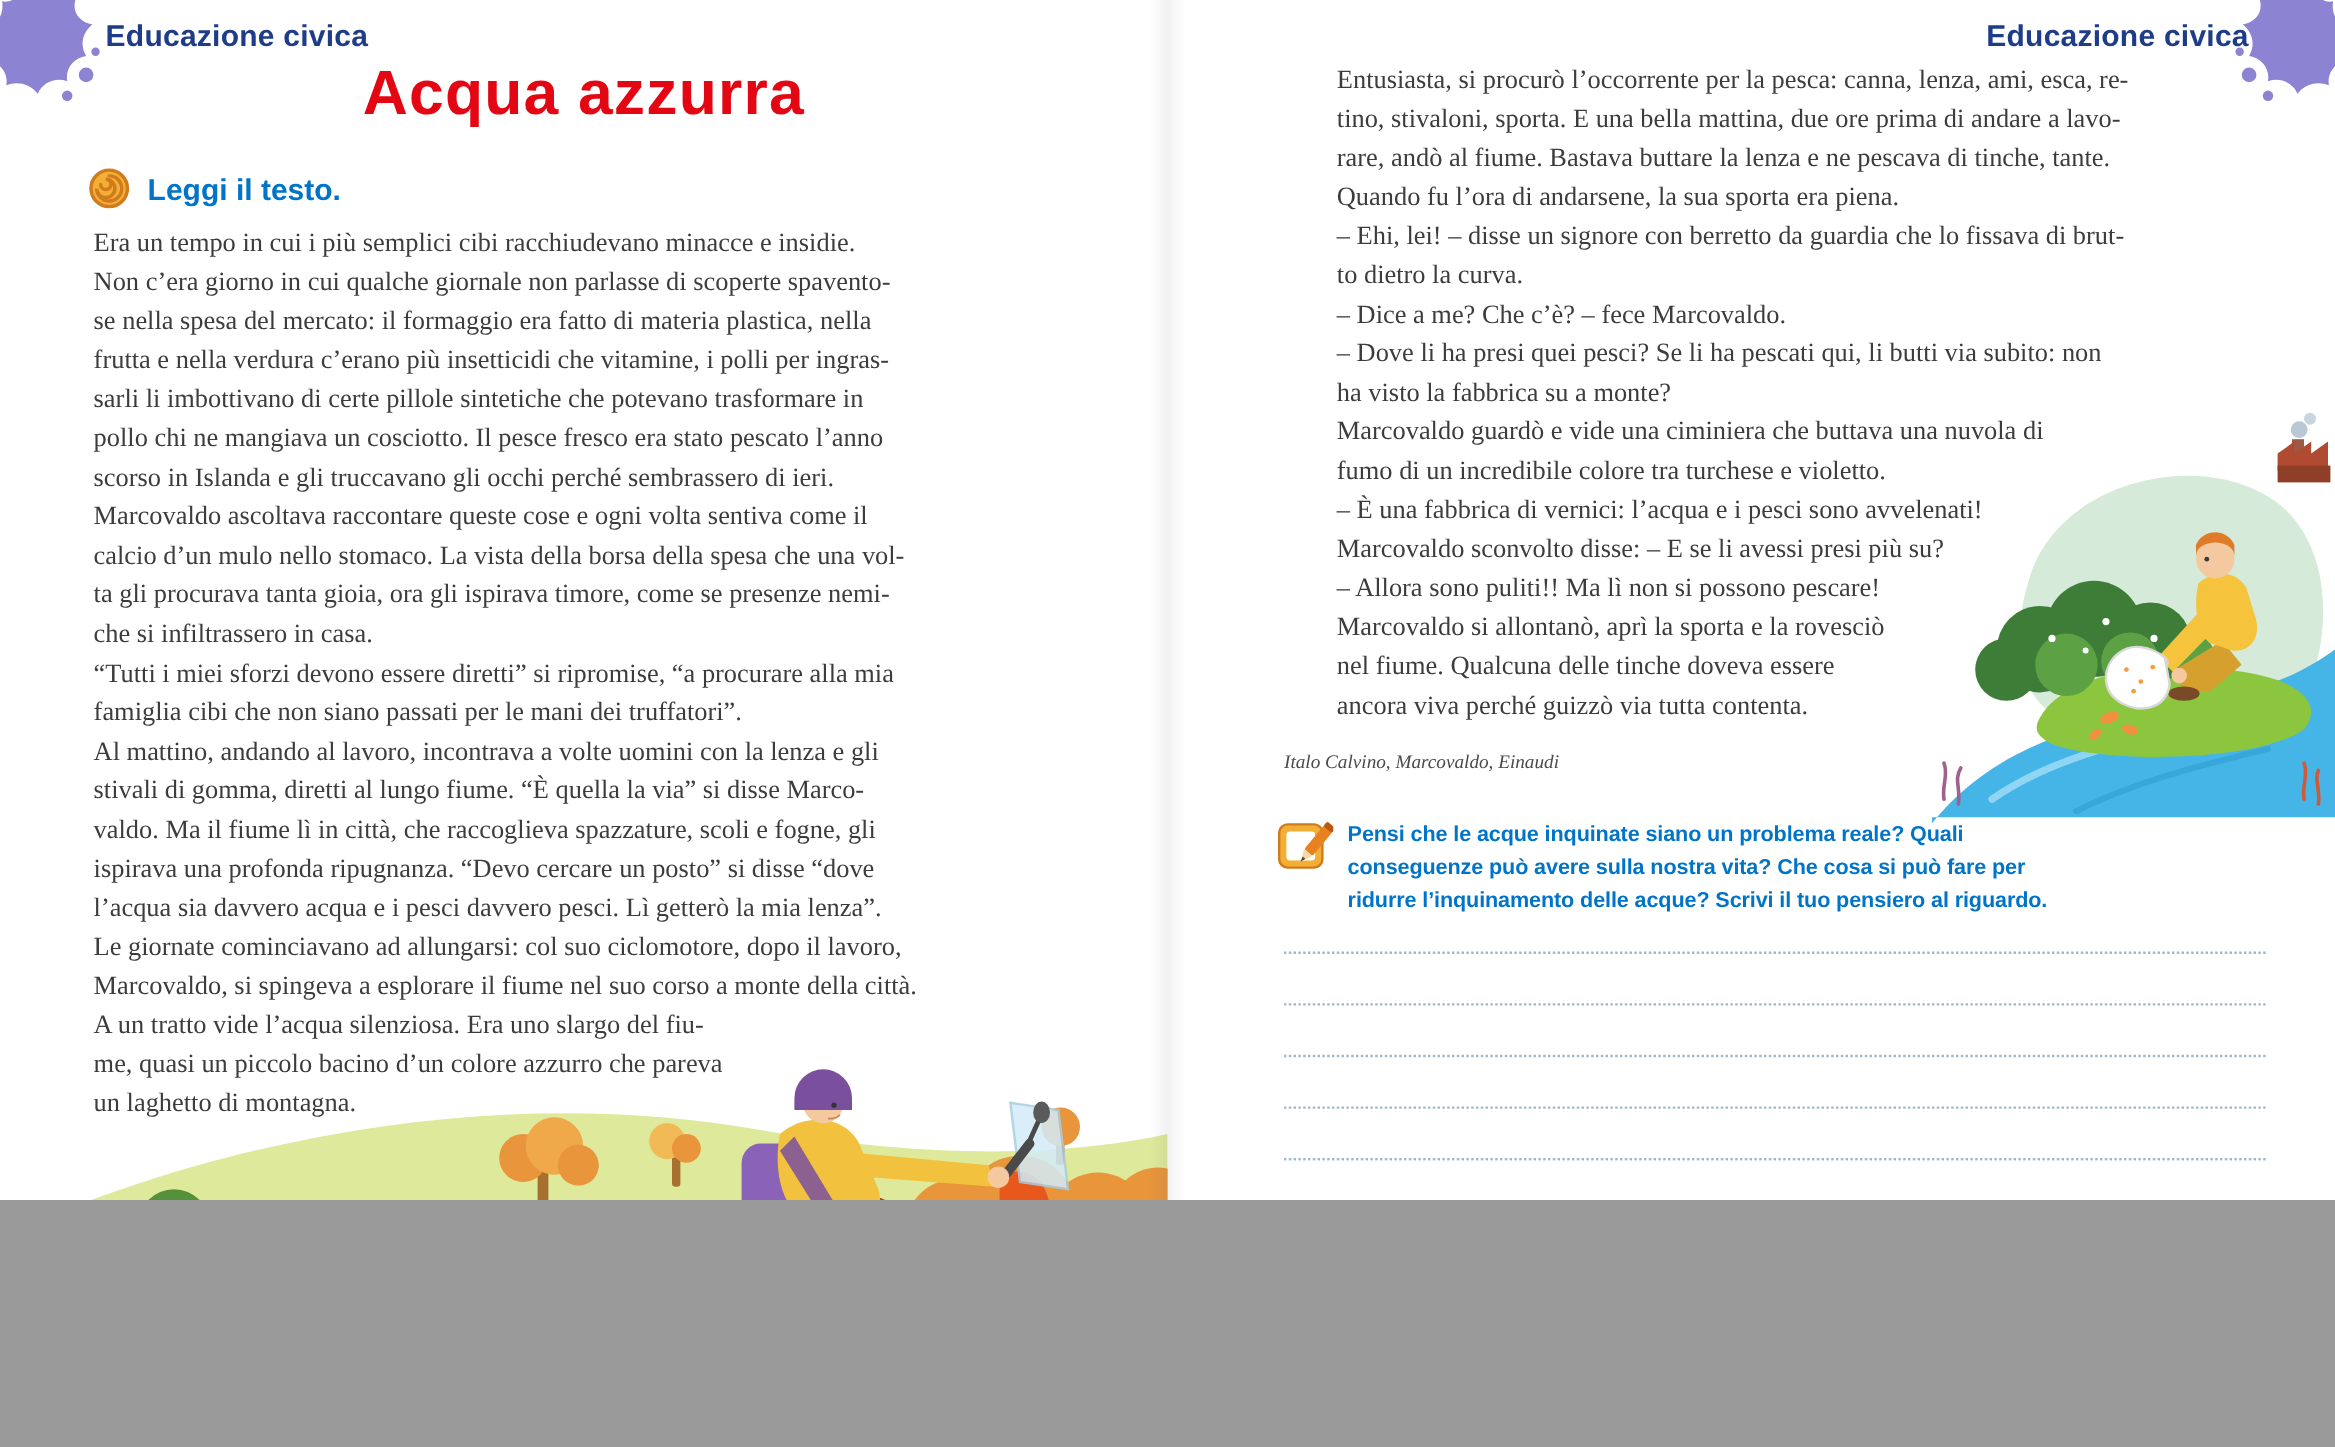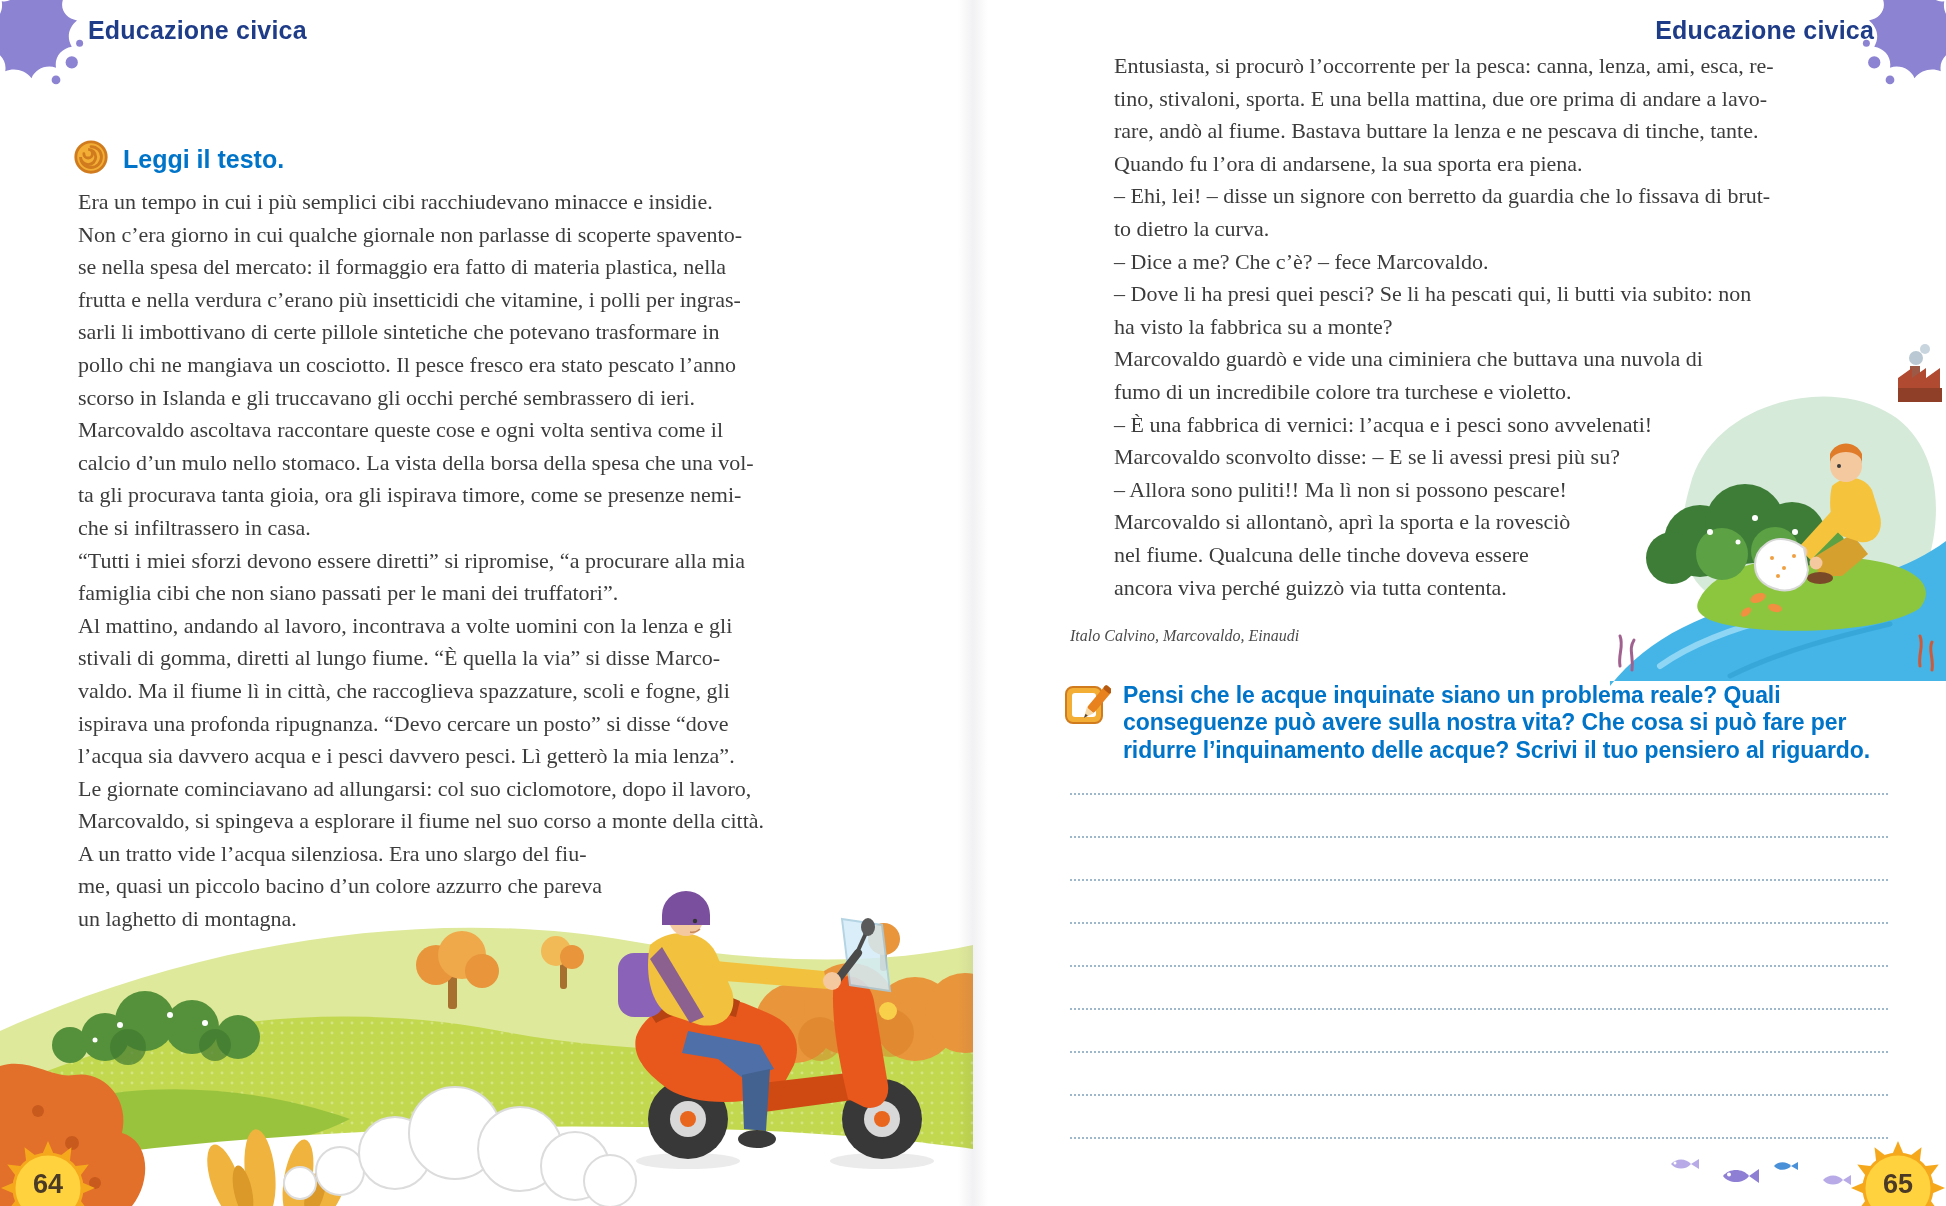--- a/index.html
+++ b/index.html
@@ -1,19 +1,19 @@
 <!DOCTYPE html>
 <html style="--header-blue: #1e3c87; --title-red: #e30613; --accent-blue: #0074c8; --body-text: #3c3c3c; --splat-purple: #8c83d2; --dotted-line: #9db7cb; --sun-yellow: #ffd23e; --sun-ray-orange: #f6a81c; --page-number-brown: #4a3a26;"><head>
 <meta charset="utf-8">
 <title>Acqua azzurra</title>
 <style>
   * { margin:0; padding:0; box-sizing:border-box; }
   html, body { background:#9a9a9a; }
   .spread {
-    position:relative; width:1946px; height:1206px; margin:0 auto;
+    position:relative; width:1946px; height:1000px; margin:0 auto;
     background:#ffffff; overflow:hidden;
     font-family:"Liberation Serif","DejaVu Serif",serif;
   }
   .page { position:absolute; top:0; width:973px; height:1206px; }
   .page-left  { left:0; }
   .page-right { left:973px; }
   .gutter {
     position:absolute; left:958px; top:0; width:30px; height:1206px; z-index:5;
     background:linear-gradient(90deg, rgba(60,60,90,0) 0%, rgba(60,60,90,0.07) 50%, rgba(60,60,90,0) 100%);
     pointer-events:none;
@@ -50,21 +50,21 @@
   .illus-scooter { left:0; top:861px; width:973px; height:345px; }
   .illus-river   { left:607px; top:336px; width:366px; height:350px; }
   .attribution {
     position:absolute; left:97px; top:627px; z-index:3;
     font-style:italic; font-size:16px; color:#4a4a4a;
   }
   .prompt { position:absolute; left:92px; top:680px; display:flex; align-items:flex-start; gap:12px; z-index:3; }
   .prompt-text {
     white-space:pre-line; padding-top:2px;
     font-family:"Liberation Sans","DejaVu Sans",sans-serif;
-    font-weight:bold; font-size:23px; line-height:27.3px; letter-spacing:-0.1px;
+    font-weight:bold; font-size:18px; line-height:27.3px; letter-spacing:-0.1px;
     color:var(--accent-blue,#0074c8);
   }
   .answer-lines { position:absolute; left:97px; top:752px; width:818px; z-index:2; }
   .answer-line  { height:43px; border-bottom:2px dotted var(--dotted-line,#9db7cb); }
   .fish-deco { position:absolute; left:690px; top:1150px; z-index:3; }
   .sun { position:absolute; width:100px; height:100px; z-index:4; }
   .sun-left  { left:-2px;  top:1138px; }
   .sun-right { right:-2px; top:1138px; }
   .sun .pagenum {
     position:absolute; left:0; top:0; width:100px; height:100px;
@@ -84,20 +84,21 @@
       <svg viewBox="0 0 112 122" width="98" height="107">
         <path fill="#8c83d2" d="M30,0 C38,10 52,12 62,6 C64,18 76,24 88,22 C84,34 92,44 104,46 C94,54 92,66 98,76 C86,78 78,88 80,100 C68,96 56,102 52,112 C44,102 32,100 22,104 C24,92 16,82 4,80 C12,70 10,58 2,50 C14,46 20,36 18,24 C28,26 36,18 36,8 Z"></path>
         <circle cx="98" cy="94" r="7" fill="#8c83d2"></circle>
         <circle cx="80" cy="114" r="5" fill="#8c83d2"></circle>
         <circle cx="107" cy="72" r="4" fill="#8c83d2"></circle>
       </svg>
     </div>
 
     <div class="section-header hdr-left">Educazione civica</div>
 
+    <h1 class="lesson-title">Acqua azzurra</h1>
 
     <div class="instruction">
       <span>
         <svg viewBox="0 0 40 40" width="38" height="38">
           <circle cx="20" cy="20" r="16" fill="#f3ae35" stroke="#d07b1d" stroke-width="3"></circle>
           <path d="M20,9 A11,11 0 1 1 9,20 A8,8 0 1 0 17,12 A4.5,4.5 0 1 1 12.5,16.5" fill="none" stroke="#d07b1d" stroke-width="3" stroke-linecap="round"></path>
         </svg>
       </span>
       <span class="instruction-label">Leggi il testo.</span>
     </div>

